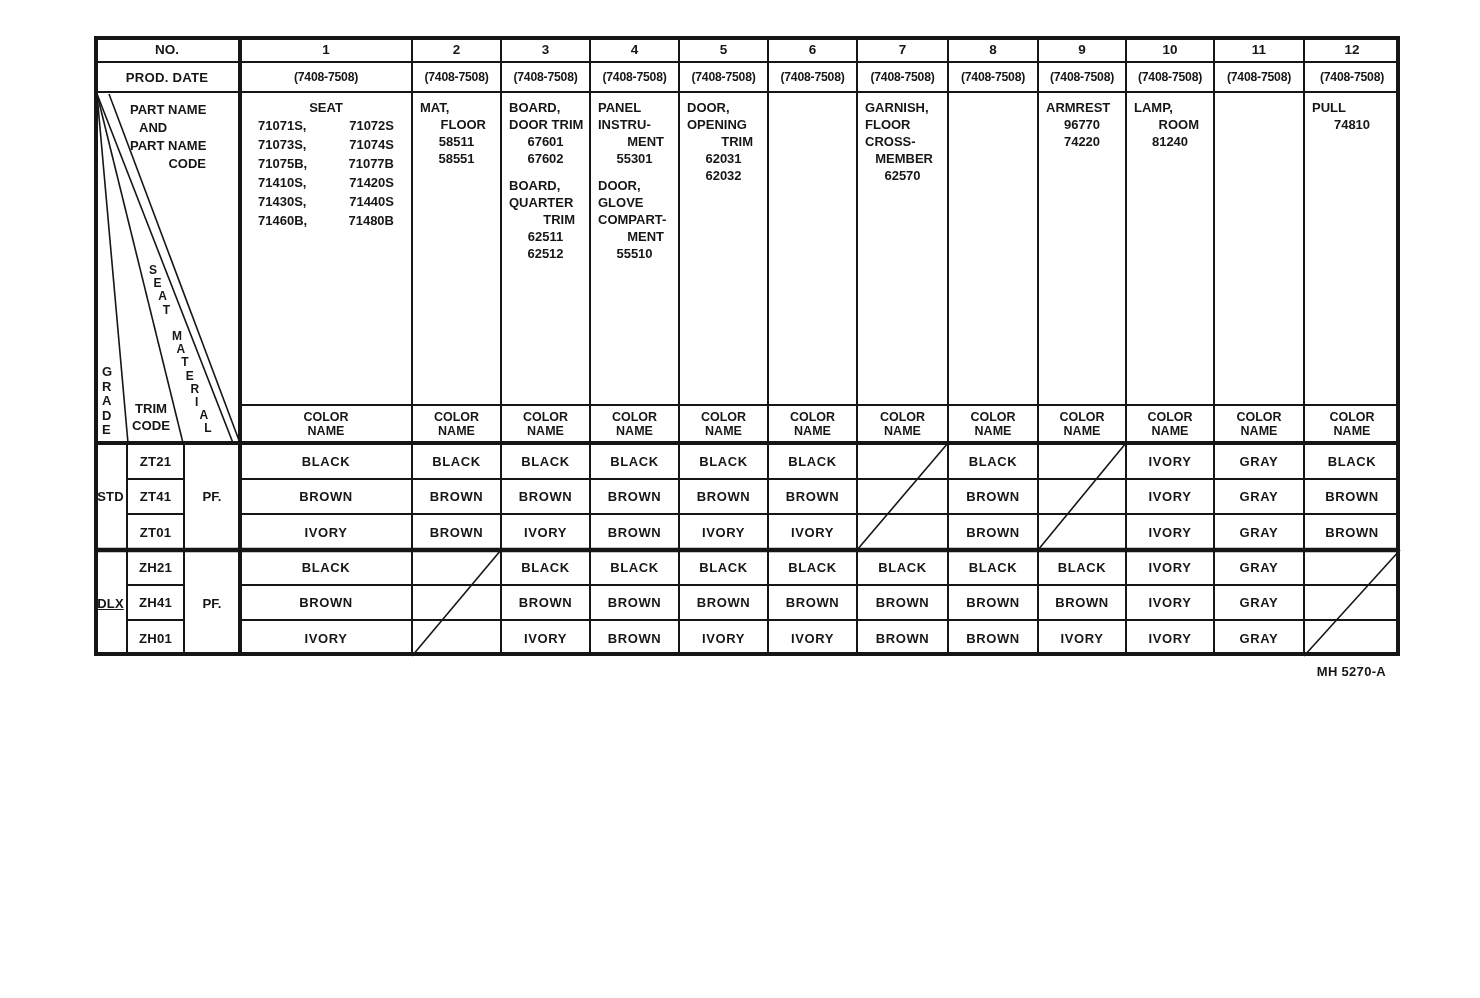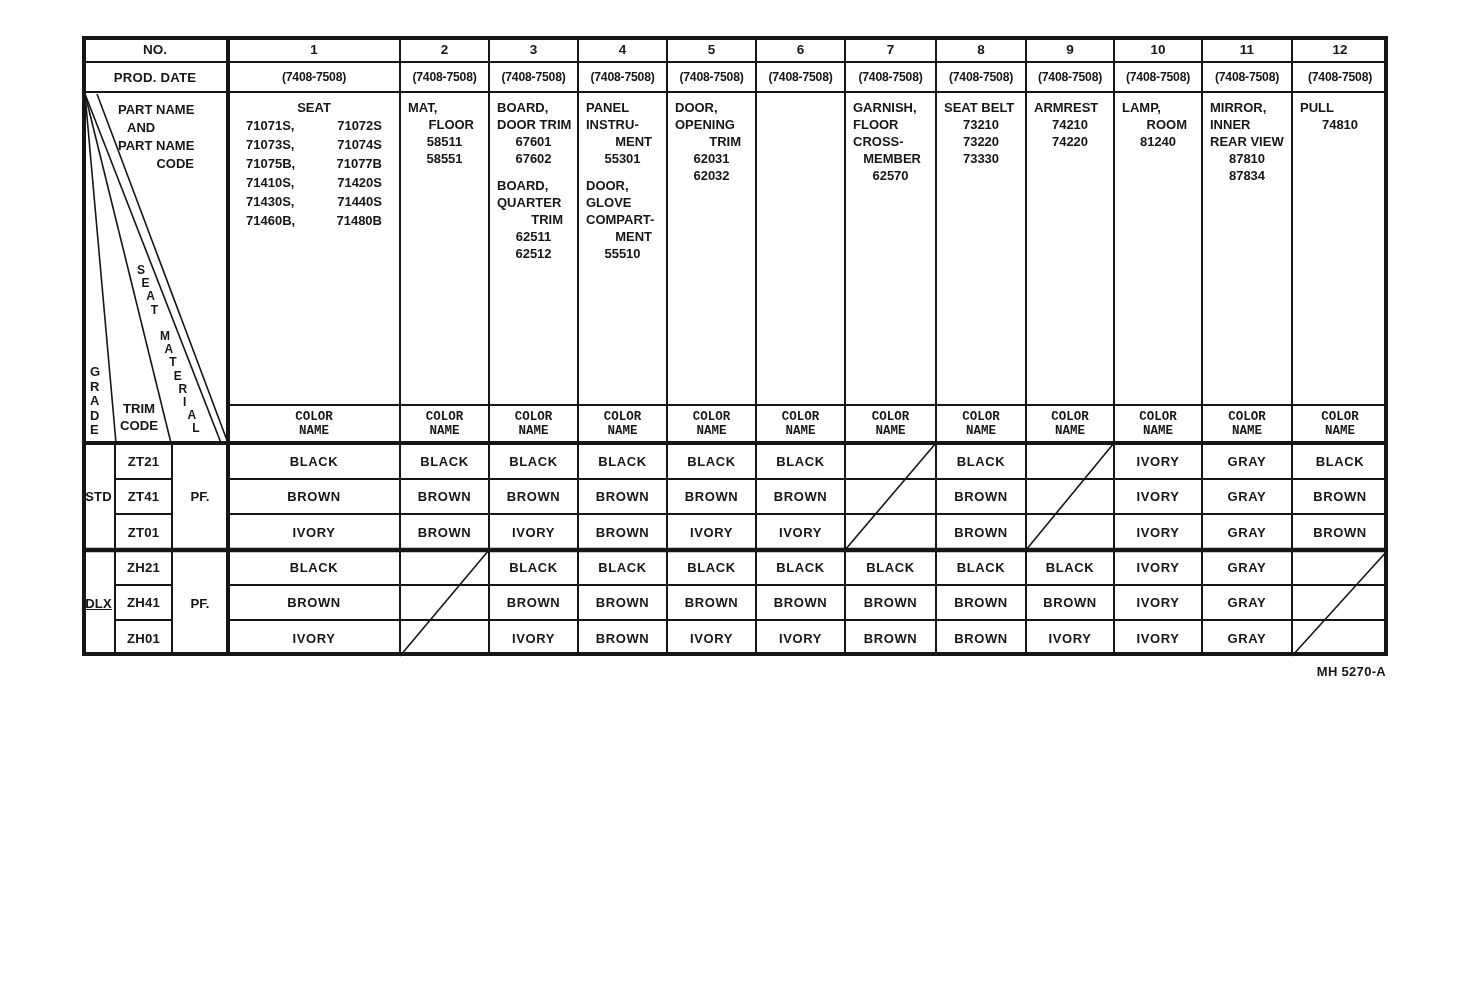--- a/index.html
+++ b/index.html
@@ -8,21 +8,21 @@
   #page{
     position:relative;width:1480px;height:998px;background:var(--paper);
     font-family:"Liberation Sans", sans-serif;font-weight:700;color:var(--ink);
     overflow:hidden;
   }
   #table{position:absolute;}
   .cell{position:absolute;box-sizing:border-box;display:flex;align-items:center;justify-content:center;text-align:center;}
   .stack{flex-direction:column;}
   .num{font-size:13.5px;}
   .prod{font-size:12.2px;letter-spacing:-0.2px;white-space:nowrap;}
-  .cname{font-size:12.5px;line-height:14px;font-family:Liberation Mono, monospace;}
+  .cname{font-size:12.5px;line-height:14px;}
   .cval{font-size:13px;letter-spacing:0.6px;}
   .gradeL{font-size:13px;letter-spacing:0.2px;}
   .trimL{font-size:13.2px;letter-spacing:0.2px;}
   .matL{font-size:13.2px;}
   
   .part-cell{position:absolute;box-sizing:border-box;display:block;padding:7px 5px 0 5px;text-align:left;}
   .pl{font-size:13px;line-height:17px;white-space:nowrap;}
   .pl-l{text-align:left;padding-left:3px;}
   .pl-r{text-align:right;padding-right:10px;}
   .pl-c{text-align:center;}
@@ -38,21 +38,21 @@
   .gletter{position:absolute;left:8px;font-size:13px;line-height:13px;}
   .mletter{position:absolute;font-size:12px;line-height:12px;}
   .trim-label{position:absolute;left:33px;top:308px;width:48px;text-align:center;font-size:13.2px;line-height:17px;}
   #footnote{position:absolute;font-size:13px;letter-spacing:0.3px;}
   svg{position:absolute;left:0;top:0;overflow:visible;}
 </style>
 </head>
 <body>
 
 <div id="page">
-  <div id="table" style="left: 82px; top: 36px; width: 1306px; height: 620px; padding-left: 40px;">
+  <div id="table" style="left: 94px; top: 36px; width: 1306px; height: 620px; padding-left: 40px;">
       <div class="cell num" style="left: 0px; top: 0px; width: 146px; height: 26px;">NO.</div>
       <div class="cell trimL" style="left: 0px; top: 26px; width: 146px; height: 30px;">PROD. DATE</div>
       <div class="corner" style="left: 0px; top: 56px; width: 146px; height: 351px;">
         <div class="pn-block">
           <div class="pn pn-0">PART NAME</div>
           <div class="pn pn-1">AND</div>
           <div class="pn pn-2">PART NAME</div>
           <div class="pn pn-3">CODE</div>
         </div>
         <svg width="146" height="351">
@@ -191,61 +191,48 @@
         <div class="pl pl-l">CROSS-</div>
         <div class="pl pl-r">MEMBER</div>
         <div class="pl pl-c">62570</div>
       </div>
       <div class="cell stack cname" style="left: 763px; top: 369px; width: 91px; height: 38px;">
         <div>COLOR</div>
         <div>NAME</div>
       </div>
       <div class="cell num" style="left: 854px; top: 0px; width: 90px; height: 26px;">8</div>
       <div class="cell prod" style="left: 854px; top: 26px; width: 90px; height: 30px;">(7408-7508)</div>
-      <div class="part-cell" style="left: 854px; top: 56px; width: 90px; height: 313px;">
-        <div class="pl pl-l">SEAT BELT</div>
-        <div class="pl pl-c">73210</div>
-        <div class="pl pl-c">73220</div>
-        <div class="pl pl-c">73330</div>
-      </div>
       <div class="cell stack cname" style="left: 854px; top: 369px; width: 90px; height: 38px;">
         <div>COLOR</div>
         <div>NAME</div>
       </div>
       <div class="cell num" style="left: 944px; top: 0px; width: 88px; height: 26px;">9</div>
       <div class="cell prod" style="left: 944px; top: 26px; width: 88px; height: 30px;">(7408-7508)</div>
       <div class="part-cell" style="left: 944px; top: 56px; width: 88px; height: 313px;">
         <div class="pl pl-l">ARMREST</div>
-        <div class="pl pl-c">74210</div>
+        <div class="pl pl-c">96770</div>
         <div class="pl pl-c">74220</div>
       </div>
       <div class="cell stack cname" style="left: 944px; top: 369px; width: 88px; height: 38px;">
         <div>COLOR</div>
         <div>NAME</div>
       </div>
       <div class="cell num" style="left: 1032px; top: 0px; width: 88px; height: 26px;">10</div>
       <div class="cell prod" style="left: 1032px; top: 26px; width: 88px; height: 30px;">(7408-7508)</div>
       <div class="part-cell" style="left: 1032px; top: 56px; width: 88px; height: 313px;">
         <div class="pl pl-l">LAMP,</div>
         <div class="pl pl-r">ROOM</div>
         <div class="pl pl-c">81240</div>
       </div>
       <div class="cell stack cname" style="left: 1032px; top: 369px; width: 88px; height: 38px;">
         <div>COLOR</div>
         <div>NAME</div>
       </div>
       <div class="cell num" style="left: 1120px; top: 0px; width: 90px; height: 26px;">11</div>
       <div class="cell prod" style="left: 1120px; top: 26px; width: 90px; height: 30px;">(7408-7508)</div>
-      <div class="part-cell" style="left: 1120px; top: 56px; width: 90px; height: 313px;">
-        <div class="pl pl-l">MIRROR,</div>
-        <div class="pl pl-l">INNER</div>
-        <div class="pl pl-l">REAR VIEW</div>
-        <div class="pl pl-c">87810</div>
-        <div class="pl pl-c">87834</div>
-      </div>
       <div class="cell stack cname" style="left: 1120px; top: 369px; width: 90px; height: 38px;">
         <div>COLOR</div>
         <div>NAME</div>
       </div>
       <div class="cell num" style="left: 1210px; top: 0px; width: 96px; height: 26px;">12</div>
       <div class="cell prod" style="left: 1210px; top: 26px; width: 96px; height: 30px;">(7408-7508)</div>
       <div class="part-cell" style="left: 1210px; top: 56px; width: 96px; height: 313px;">
         <div class="pl pl-l">PULL</div>
         <div class="pl pl-c">74810</div>
       </div>

